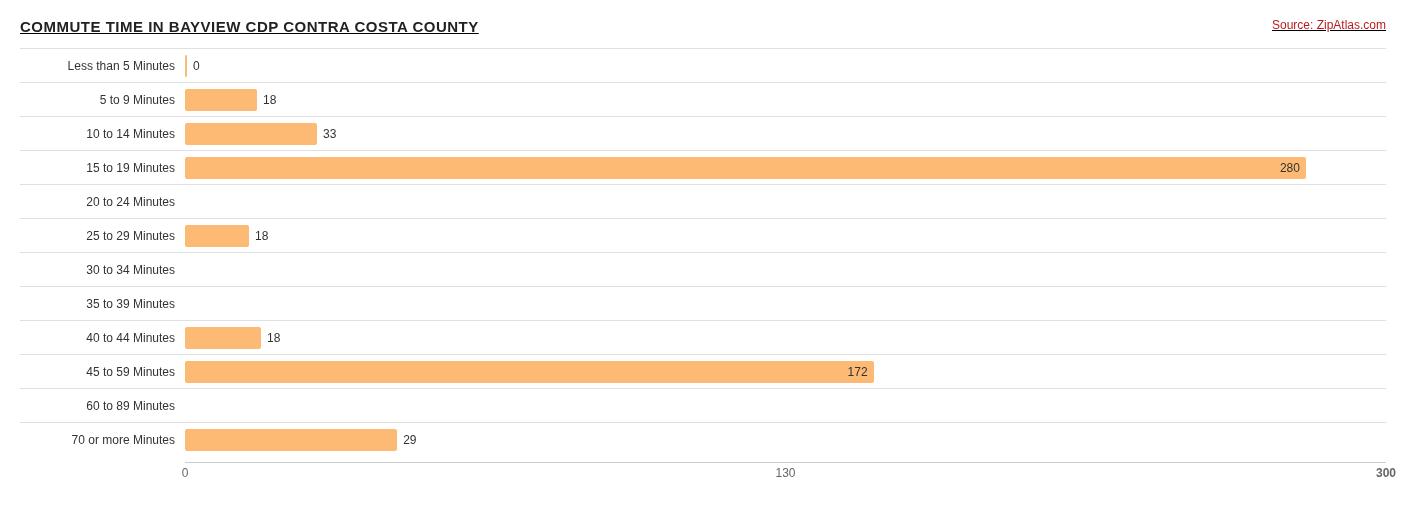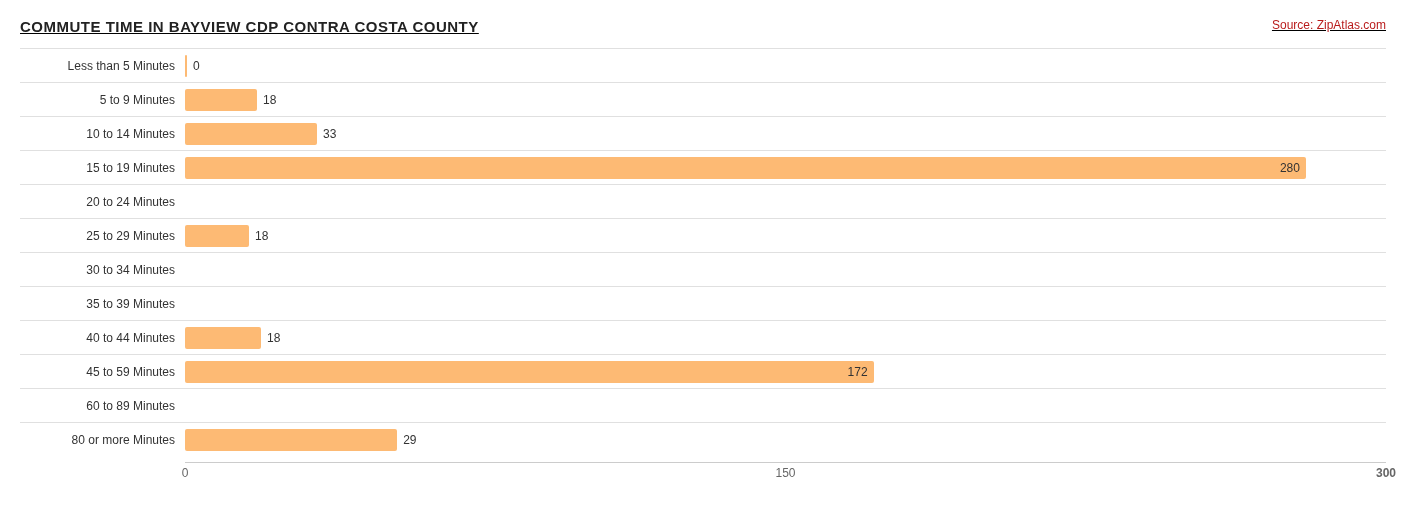--- a/index.html
+++ b/index.html
@@ -170,26 +170,26 @@
         <div class="bar-track">
           <div class="bar-fill" style="width: 57.3333%;">
             <span class="bar-value-inside">172</span>
           </div>
         </div>
       </div>
       <div class="bar-row">
         <div class="bar-label">60 to 89 Minutes</div>
       </div>
       <div class="bar-row">
-        <div class="bar-label">80 or more Minutes</div>
+        <div class="bar-label">70 or more Minutes</div>
         <div class="bar-track">
           <div class="bar-fill" style="width: 17.6667%;"></div>
           <span class="bar-value">29</span>
         </div>
       </div>
     </div>
   <div class="x-axis" id="x-axis" style="height:20px;">
     <div class="x-axis-line"></div>
   <div class="x-tick" style="left: 0%;">0</div>
-      <div class="x-tick" style="left: 50%;">150</div>
+      <div class="x-tick" style="left: 50%;">130</div>
       <div class="x-tick" style="left: 100%; font-weight: bold;">300</div>
     </div>
 </div>
 
 </body></html>

